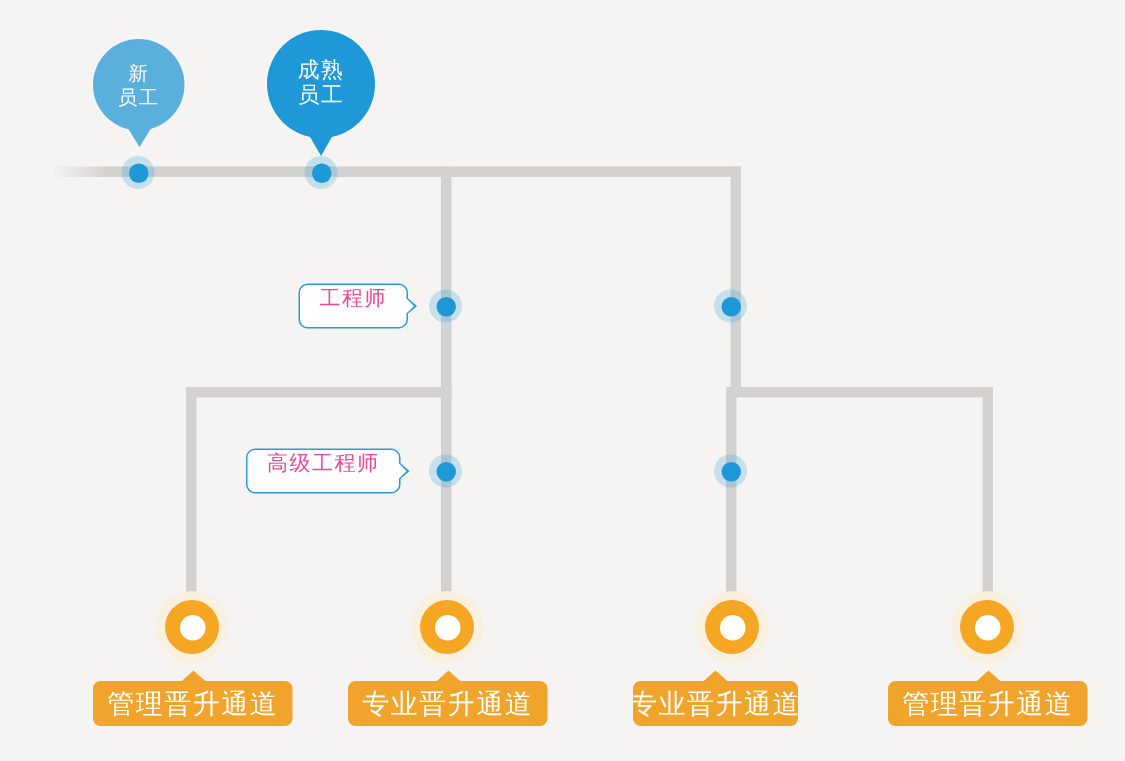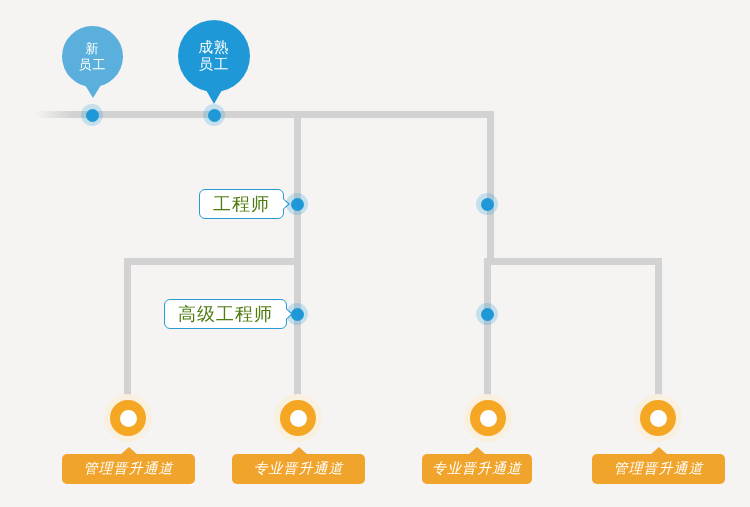--- a/index.html
+++ b/index.html
@@ -51,22 +51,22 @@
     display:flex;align-items:center;justify-content:center;
   }
   .dot:before{
     content:"";width:13px;height:13px;border-radius:50%;background:#1e98d7;
   }
 
   
   .callout{
     position:absolute;height:30px;
     background:#ffffff;border:1px solid #2b9ad9;border-radius:6px;
-    color:#4d7c0f;font-size:18px;
-    display:flex;align-items:center;justify-content:center;
+    color:#ec4899;font-size:14px;
+    display:flex;justify-content:center;
     padding:0 13px;box-sizing:border-box;letter-spacing:1px;
     white-space:nowrap;
   }
   .callout .tail,.callout .tail-in{
     position:absolute;top:50%;margin-top:-6px;
     width:0;height:0;border-top:6px solid transparent;border-bottom:6px solid transparent;
   }
   
   .callout.point-right .tail{right:-7px;border-left:7px solid #2b9ad9;}
   .callout.point-right .tail-in{right:-5px;border-left:6px solid #ffffff;margin-top:-6px;}
@@ -86,23 +86,23 @@
     display:flex;
   }
   .ring:after{
     content:"";position:absolute;width:17px;height:17px;border-radius:50%;background:#ffffff;
   }
 
   
   .chip{
     position:absolute;height:30px;
     background:#f0a42c;border-radius:5px;
-    color:#ffffff;font-size:14px;letter-spacing:1px;
+    color:#ffffff;font-size:18px;letter-spacing:1px;
     display:flex;align-items:center;justify-content:center;
-    white-space:nowrap;box-sizing:border-box;padding:0 12px;font-style:italic;
+    white-space:nowrap;box-sizing:border-box;padding:0 12px;
   }
   .chip:before{
     content:"";position:absolute;top:-7px;left:50%;transform:translateX(-50%);
     width:0;height:0;border-left:9px solid transparent;border-right:9px solid transparent;
     border-bottom:8px solid #f0a42c;
   }
 </style>
 </head>
 <body>
 

